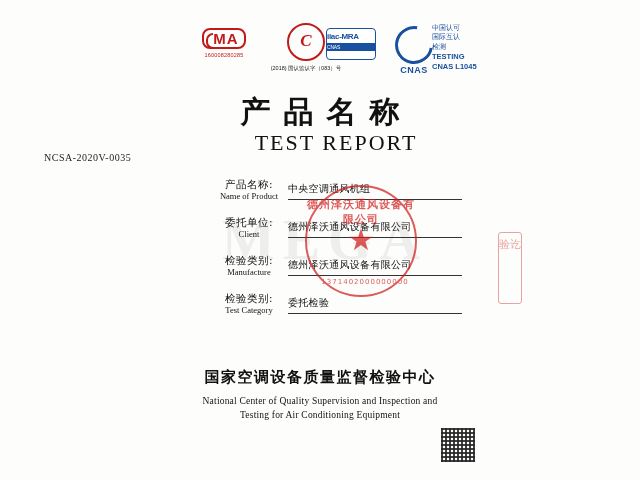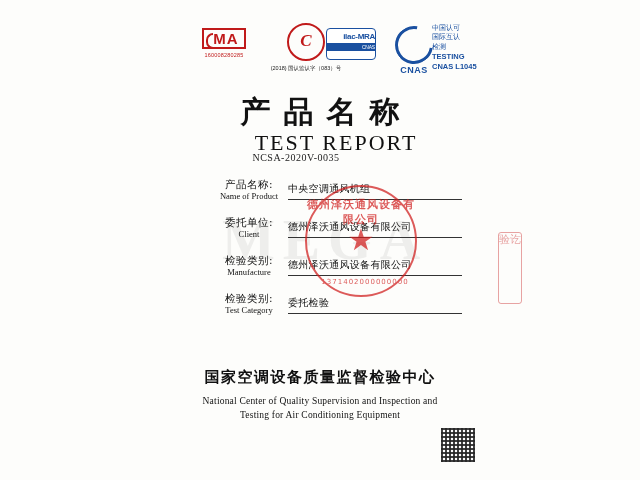--- a/index.html
+++ b/index.html
@@ -39,21 +39,21 @@
   }
   .cma-badge {
     display: inline-block;
     border: 2px solid #c01a1a;
     color: #c01a1a;
     font-family: "Liberation Sans", sans-serif;
     font-weight: bold;
     font-size: 15px;
     letter-spacing: 1px;
     padding: 1px 5px 1px 9px;
-    border-radius: 0;
+    border-radius: 8px;
     position: relative;
     line-height: 15px;
   }
   .cma-badge::before {
     content: "";
     position: absolute;
     left: 2px;
     top: 3px;
     width: 5px;
     height: 12px;
@@ -109,21 +109,21 @@
   
   .mark-ilac {
     position: absolute;
     left: 326px;
     top: 18px;
     width: 48px;
     height: 30px;
     border: 1.5px solid #1a50a0;
     border-radius: 4px;
     background: #ffffff;
-    text-align: right;
+    text-align: left;
     overflow: hidden;
   }
   .ilac-top {
     color: #1a50a0;
     font-family: "Liberation Sans", sans-serif;
     font-size: 8px;
     font-weight: bold;
     line-height: 13px;
     margin-top: 1px;
     letter-spacing: -0.3px;
@@ -207,25 +207,26 @@
     font-size: 22px;
     letter-spacing: 2px;
     color: #111111;
     padding-left: 16px;
   }
   .report-no {
     position: absolute;
     top: 152px;
     left: 0;
     width: 592px;
-    text-align: center;
+    text-align: left;
     font-family: "Liberation Serif", serif;
     font-size: 10px;
     letter-spacing: 0.5px;
     color: #222222;
+    padding-left: 44px;
   }
 
   
   .fields {
     position: absolute;
     top: 178px;
     left: 212px;
     width: 250px;
   }
   .field-row {
@@ -367,20 +368,21 @@
     width: 24px;
     height: 72px;
     border: 1.5px solid #d24a4a;
     border-radius: 3px;
     opacity: 0.5;
     color: #d24a4a;
     font-family: "DejaVu Sans", sans-serif;
     font-size: 11px;
     line-height: 13px;
     text-align: center;
+    padding-top: 5px;
     box-sizing: border-box;
     pointer-events: none;
   }
 
   
   .qr {
     position: absolute;
     left: 441px;
     top: 428px;
     width: 34px;

